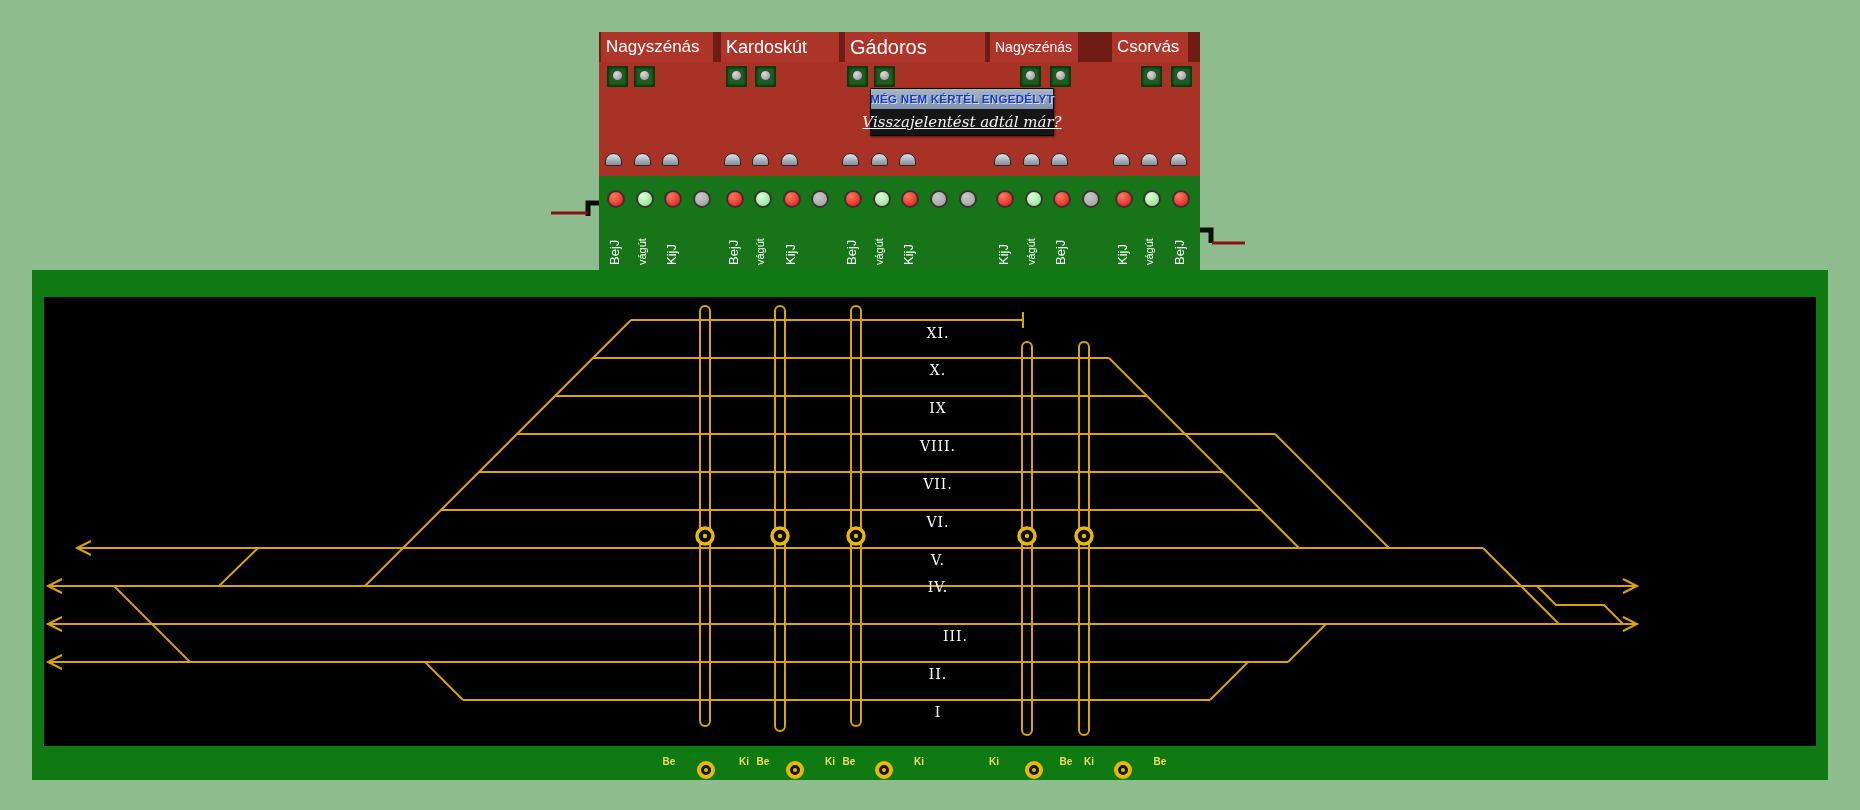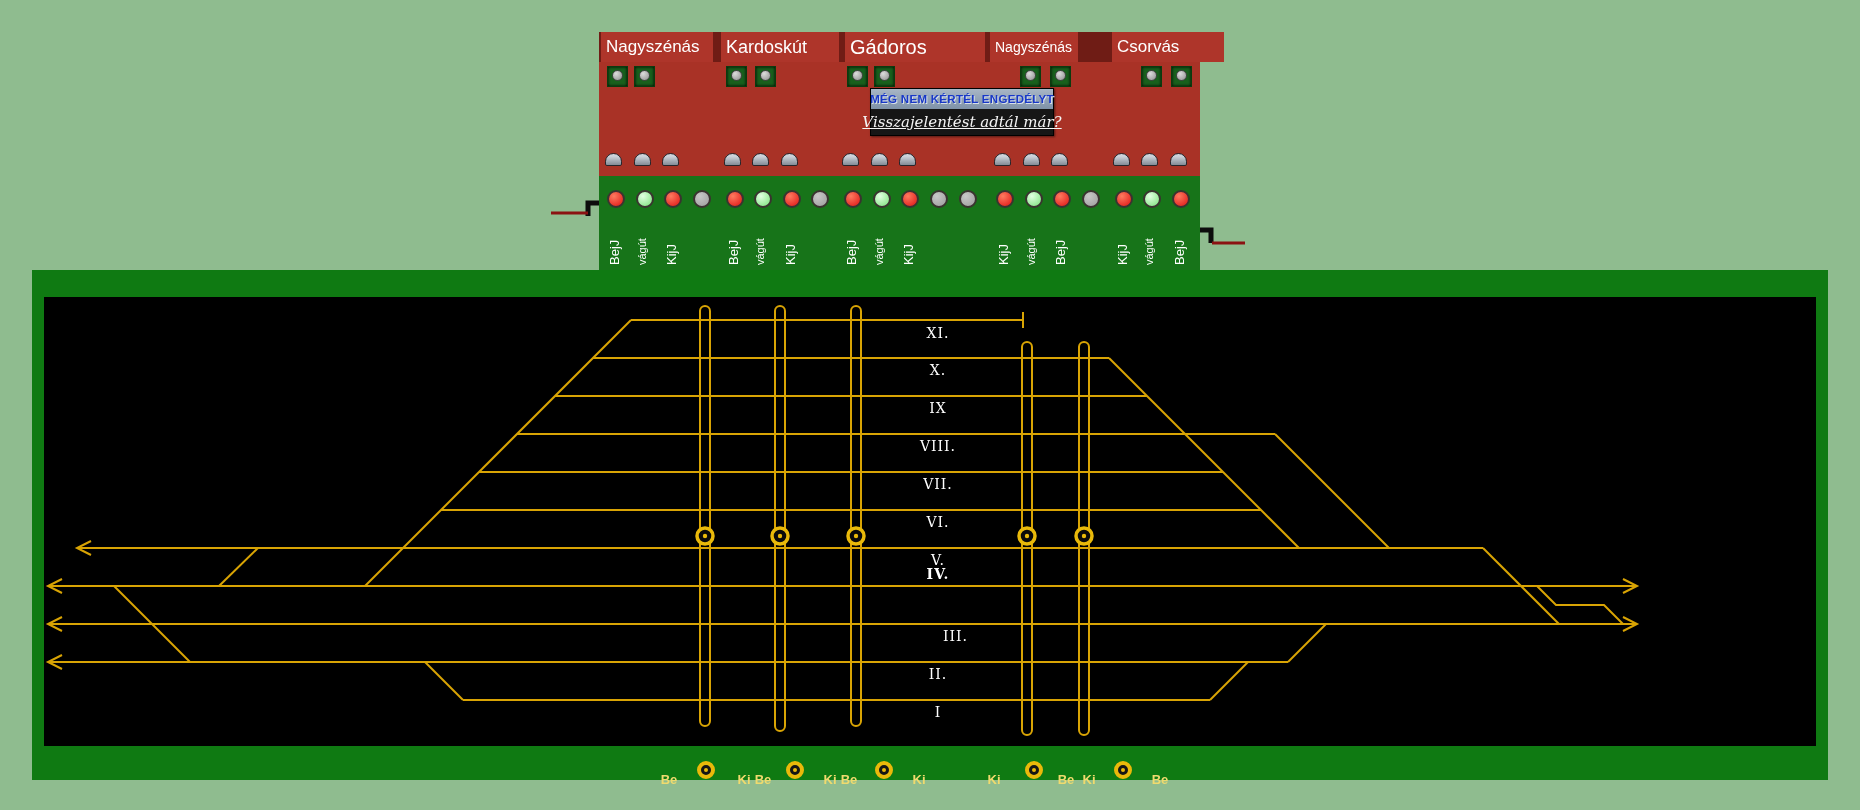--- a/index.html
+++ b/index.html
@@ -10,21 +10,21 @@
 
   
   .panel-red{left:599px;top:32px;width:601px;height:144px;background:var(--panel_red,#A93226);}
   .panel-green{left:599px;top:176px;width:601px;height:94px;background:var(--panel_green,#177419);}
   .header-strip{left:599px;top:32px;width:601px;height:30px;background:var(--panel_red_dark,#6F1C15);}
   .station{top:32px;height:30px;color:#fff;display:flex;align-items:center;padding-left:5px;box-sizing:border-box;background:var(--station_box,#AE352A);}
   .st1{left:601px;width:112px;font-size:17px;}
   .st2{left:721px;width:118px;font-size:18px;text-align:right;}
   .st3{left:845px;width:140px;font-size:20px;}
   .st4{left:990px;width:88px;font-size:14px;}
-  .st5{left:1112px;width:112px;font-size:17px;}
+  .st5{left:1112px;width:76px;font-size:17px;}
 
   .pair{top:66px;width:19px;height:19px;background:#18601C;border:1px solid #0B3B0E;box-shadow:inset 0 0 3px #000;}
   .pair i{display:block;width:11px;height:11px;margin:3px auto 0;border-radius:50%;
           background:radial-gradient(circle at 35% 30%,#DCDCDC,#8E8E8E);border:1px solid #444;box-sizing:border-box;}
 
   .banner{left:870px;top:88px;width:182px;height:46px;border:1px solid #000;box-shadow:1px 1px 2px rgba(0,0,0,.5);}
   .banner-top{height:20px;background:linear-gradient(180deg,#A8B6C6,#7E92A8);display:flex;align-items:center;justify-content:center;
               font-size:11.5px;font-weight:bold;color:#1838C8;letter-spacing:.3px;text-shadow:1px 1px 0 #D8E0EA;white-space:nowrap;}
   .banner-bottom{height:26px;background:#161616;display:flex;align-items:center;justify-content:center;
               font-family:"DejaVu Serif",serif;font-style:italic;font-size:15px;color:#F4F4F4;text-decoration:underline;white-space:nowrap;}
@@ -42,21 +42,21 @@
 
   
   .frame{left:32px;top:270px;width:1796px;height:510px;background:var(--frame_green,#0F7A12);}
   .blackarea{left:44px;top:297px;width:1772px;height:449px;background:#000;}
 
   .numeral{left:908px;width:60px;text-align:center;color:var(--numeral,#fff);
            font-family:"DejaVu Serif",serif;font-size:14px;letter-spacing:1px;}
 
   .t{stroke:var(--track,#D9A404);stroke-width:2;fill:none;}
 
-  .bctl-label{top:772px;transform:translateX(-50%);font-size:13px;font-weight:bold;color:var(--bottom_text,#EFDA6E);white-space:nowrap;}
+  .bctl-label{top:756px;transform:translateX(-50%);font-size:10px;font-weight:bold;color:var(--bottom_text,#EFDA6E);white-space:nowrap;}
   .bctl-lamp{top:761px;width:10px;height:10px;border-radius:50%;background:#151515;border:4px solid var(--ring,#E9B90A);}
   .bdot{position:absolute;left:3px;top:3px;width:4px;height:4px;border-radius:50%;background:var(--ring,#E9B90A);}
 </style>
 </head>
 <body>
 
 <div class="canvas">
 
   <div class="abs frame"></div>
   <div class="abs blackarea"></div>
@@ -237,21 +237,21 @@
   </svg>
 
   <div class="layer">
       <div class="abs numeral" style="top: 325px; text-align: center;">XI.</div>
       <div class="abs numeral" style="top: 362px;">X.</div>
       <div class="abs numeral" style="top: 400px;">IX</div>
       <div class="abs numeral" style="top: 438px;">VIII.</div>
       <div class="abs numeral" style="top: 476px;">VII.</div>
       <div class="abs numeral" style="top: 514px;">VI.</div>
       <div class="abs numeral" style="top: 552px;">V.</div>
-      <div class="abs numeral" style="top: 566px; font-weight: bold;">IV.</div>
+      <div class="abs numeral" style="top: 579px;">IV.</div>
       <div class="abs numeral" style="top: 628px; text-align: right;">III.</div>
       <div class="abs numeral" style="top: 666px;">II.</div>
       <div class="abs numeral" style="top: 704px;">I</div>
     </div>
   <div class="layer">
       <div class="abs bctl-label" style="left: 669px;">Be</div>
       <div class="abs bctl-lamp" style="left: 697px;">
         <span class="bdot"></span>
       </div>
       <div class="abs bctl-label" style="left: 744px;">Ki</div>

